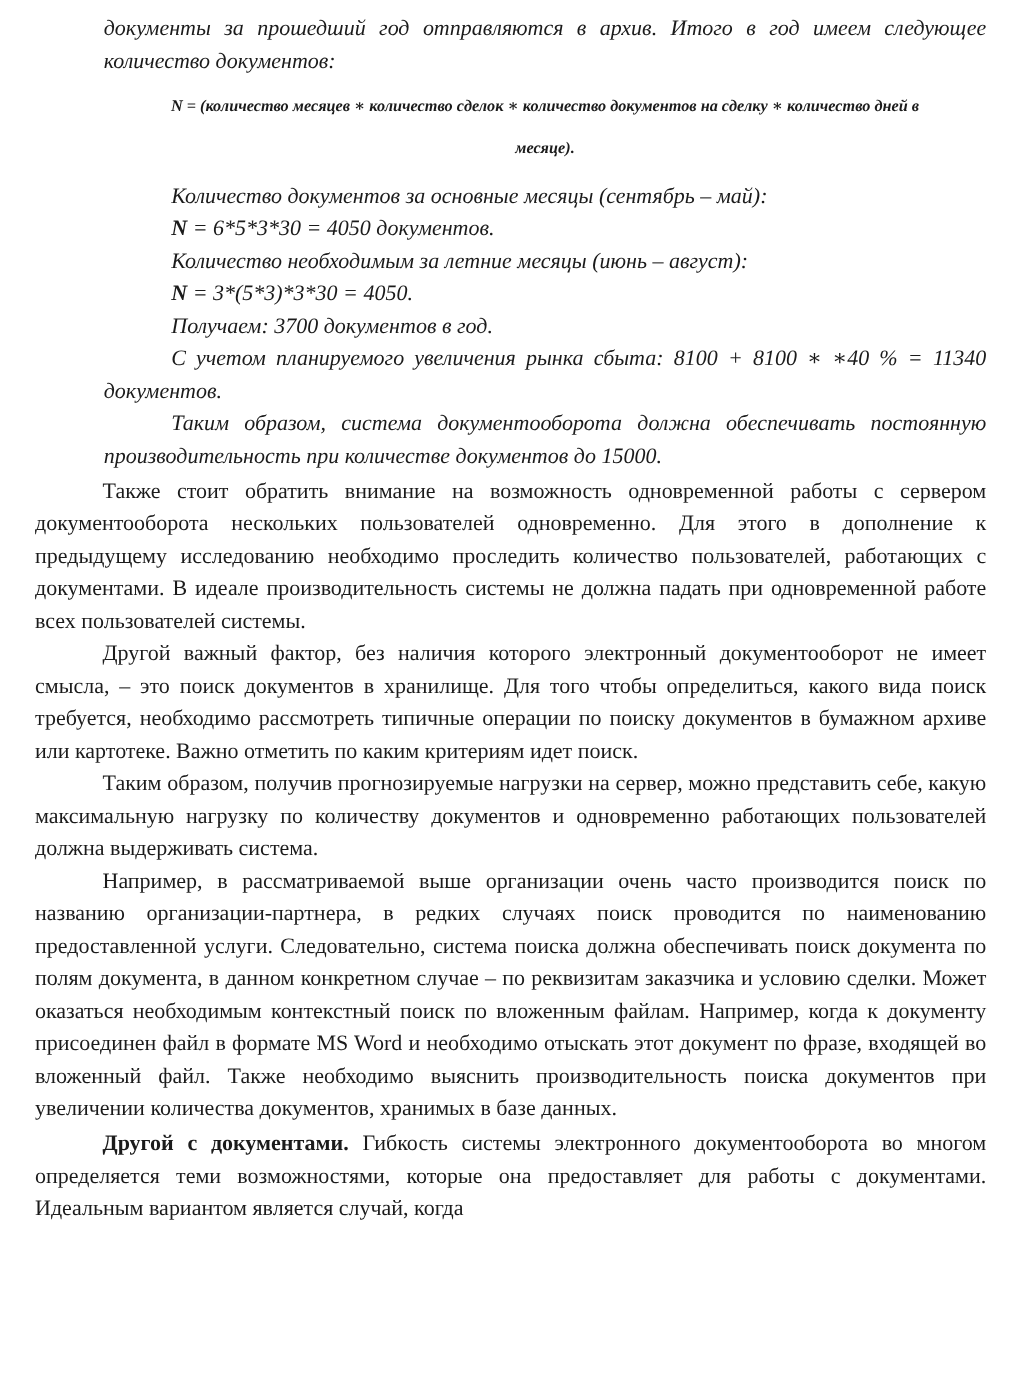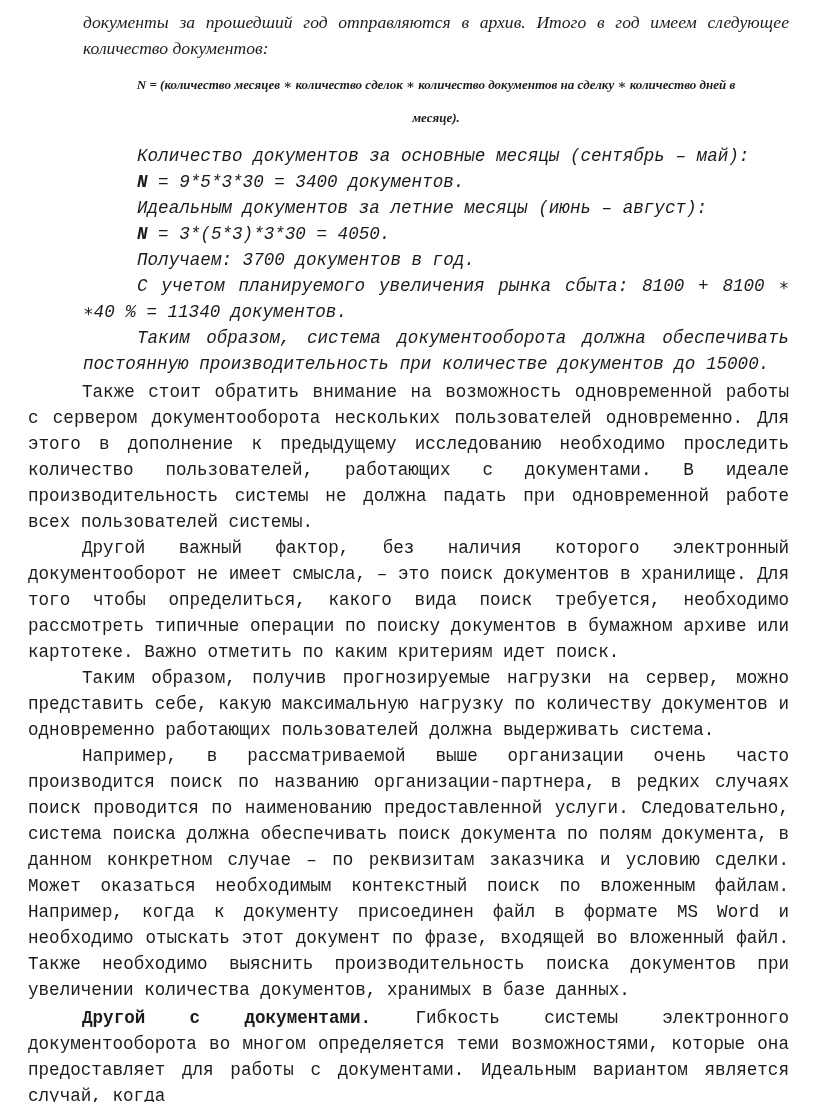--- a/index.html
+++ b/index.html
@@ -14,21 +14,21 @@
   .page { padding: 9px 27px 0 28px; }
 
   .par {
     font-size: 17.6px;
     line-height: 26px;
     text-align: justify;
     margin: 0;
   }
   .it { font-style: italic; }
   .ind-block { margin-left: 55px; }        
-  .fl-indent { text-indent: 54px; font-family: Liberation Mono, monospace; }        
+  .fl-indent { text-indent: 54px; }        
   .gap-top { margin-top: 2px; }
 
   .formula {
     margin: 7px 0 9px 55px;
     font-weight: bold;
     font-style: italic;
     font-size: 13px;
     line-height: 33px;
     text-align: center;
   }
@@ -41,22 +41,22 @@
 
 <div class="page">
 
   <p class="par it ind-block">документы за прошедший год отправляются в архив. Итого в год имеем следующее количество документов:</p>
 
   <div class="formula">
     <div class="formula-inner">N = (количество месяцев ∗ количество сделок ∗ количество документов на сделку ∗ количество дней в месяце).</div>
   </div>
 
   <p class="par it ind-block fl-indent"><b class="lead"></b><span>Количество документов за основные месяцы (сентябрь – май):</span></p>
-  <p class="par it ind-block fl-indent"><b class="lead">N</b><span> = 9*5*3*30 = 3400 документов.</span></p>
-  <p class="par it ind-block fl-indent"><b class="lead"></b><span>Идеальным документов за летние месяцы (июнь – август):</span></p>
+  <p class="par it ind-block fl-indent"><b class="lead">N</b><span> = 6*5*3*30 = 4050 документов.</span></p>
+  <p class="par it ind-block fl-indent"><b class="lead"></b><span>Количество необходимым за летние месяцы (июнь – август):</span></p>
   <p class="par it ind-block fl-indent"><b class="lead">N</b><span> = 3*(5*3)*3*30 = 4050.</span></p>
   <p class="par it ind-block fl-indent"><b class="lead"></b><span>Получаем: 3700 документов в год.</span></p>
   <p class="par it ind-block fl-indent"><b class="lead"></b><span>С учетом планируемого увеличения рынка сбыта: 8100 + 8100 ∗ ∗40 % = 11340 документов.</span></p>
   <p class="par it ind-block fl-indent"><b class="lead"></b><span>Таким образом, система документооборота должна обеспечивать постоянную производительность при количестве документов до 15000.</span></p>
 
   <p class="par fl-indent gap-top"><b class="lead"></b><span>Также стоит обратить внимание на возможность одновременной работы с сервером документооборота нескольких пользователей одновременно. Для этого в дополнение к предыдущему исследованию необходимо проследить количество пользователей, работающих с документами. В идеале производительность системы не должна падать при одновременной работе всех пользователей системы.</span></p>
   <p class="par fl-indent"><b class="lead"></b><span>Другой важный фактор, без наличия которого электронный документооборот не имеет смысла, – это поиск документов в хранилище. Для того чтобы определиться, какого вида поиск требуется, необходимо рассмотреть типичные операции по поиску документов в бумажном архиве или картотеке. Важно отметить по каким критериям идет поиск.</span></p>
   <p class="par fl-indent"><b class="lead"></b><span>Таким образом, получив прогнозируемые нагрузки на сервер, можно представить себе, какую максимальную нагрузку по количеству документов и одновременно работающих пользователей должна выдерживать система.</span></p>
   <p class="par fl-indent"><b class="lead"></b><span>Например, в рассматриваемой выше организации очень часто производится поиск по названию организации-партнера, в редких случаях поиск проводится по наименованию предоставленной услуги. Следовательно, система поиска должна обеспечивать поиск документа по полям документа, в данном конкретном случае – по реквизитам заказчика и условию сделки. Может оказаться необходимым контекстный поиск по вложенным файлам. Например, когда к документу присоединен файл в формате MS Word и необходимо отыскать этот документ по фразе, входящей во вложенный файл. Также необходимо выяснить производительность поиска документов при увеличении количества документов, хранимых в базе данных.</span></p>
   <p class="par fl-indent gap-top"><b class="lead">Другой с документами.</b><span> Гибкость системы электронного документооборота во многом определяется теми возможностями, которые она предоставляет для работы с документами. Идеальным вариантом является случай, когда</span></p>

